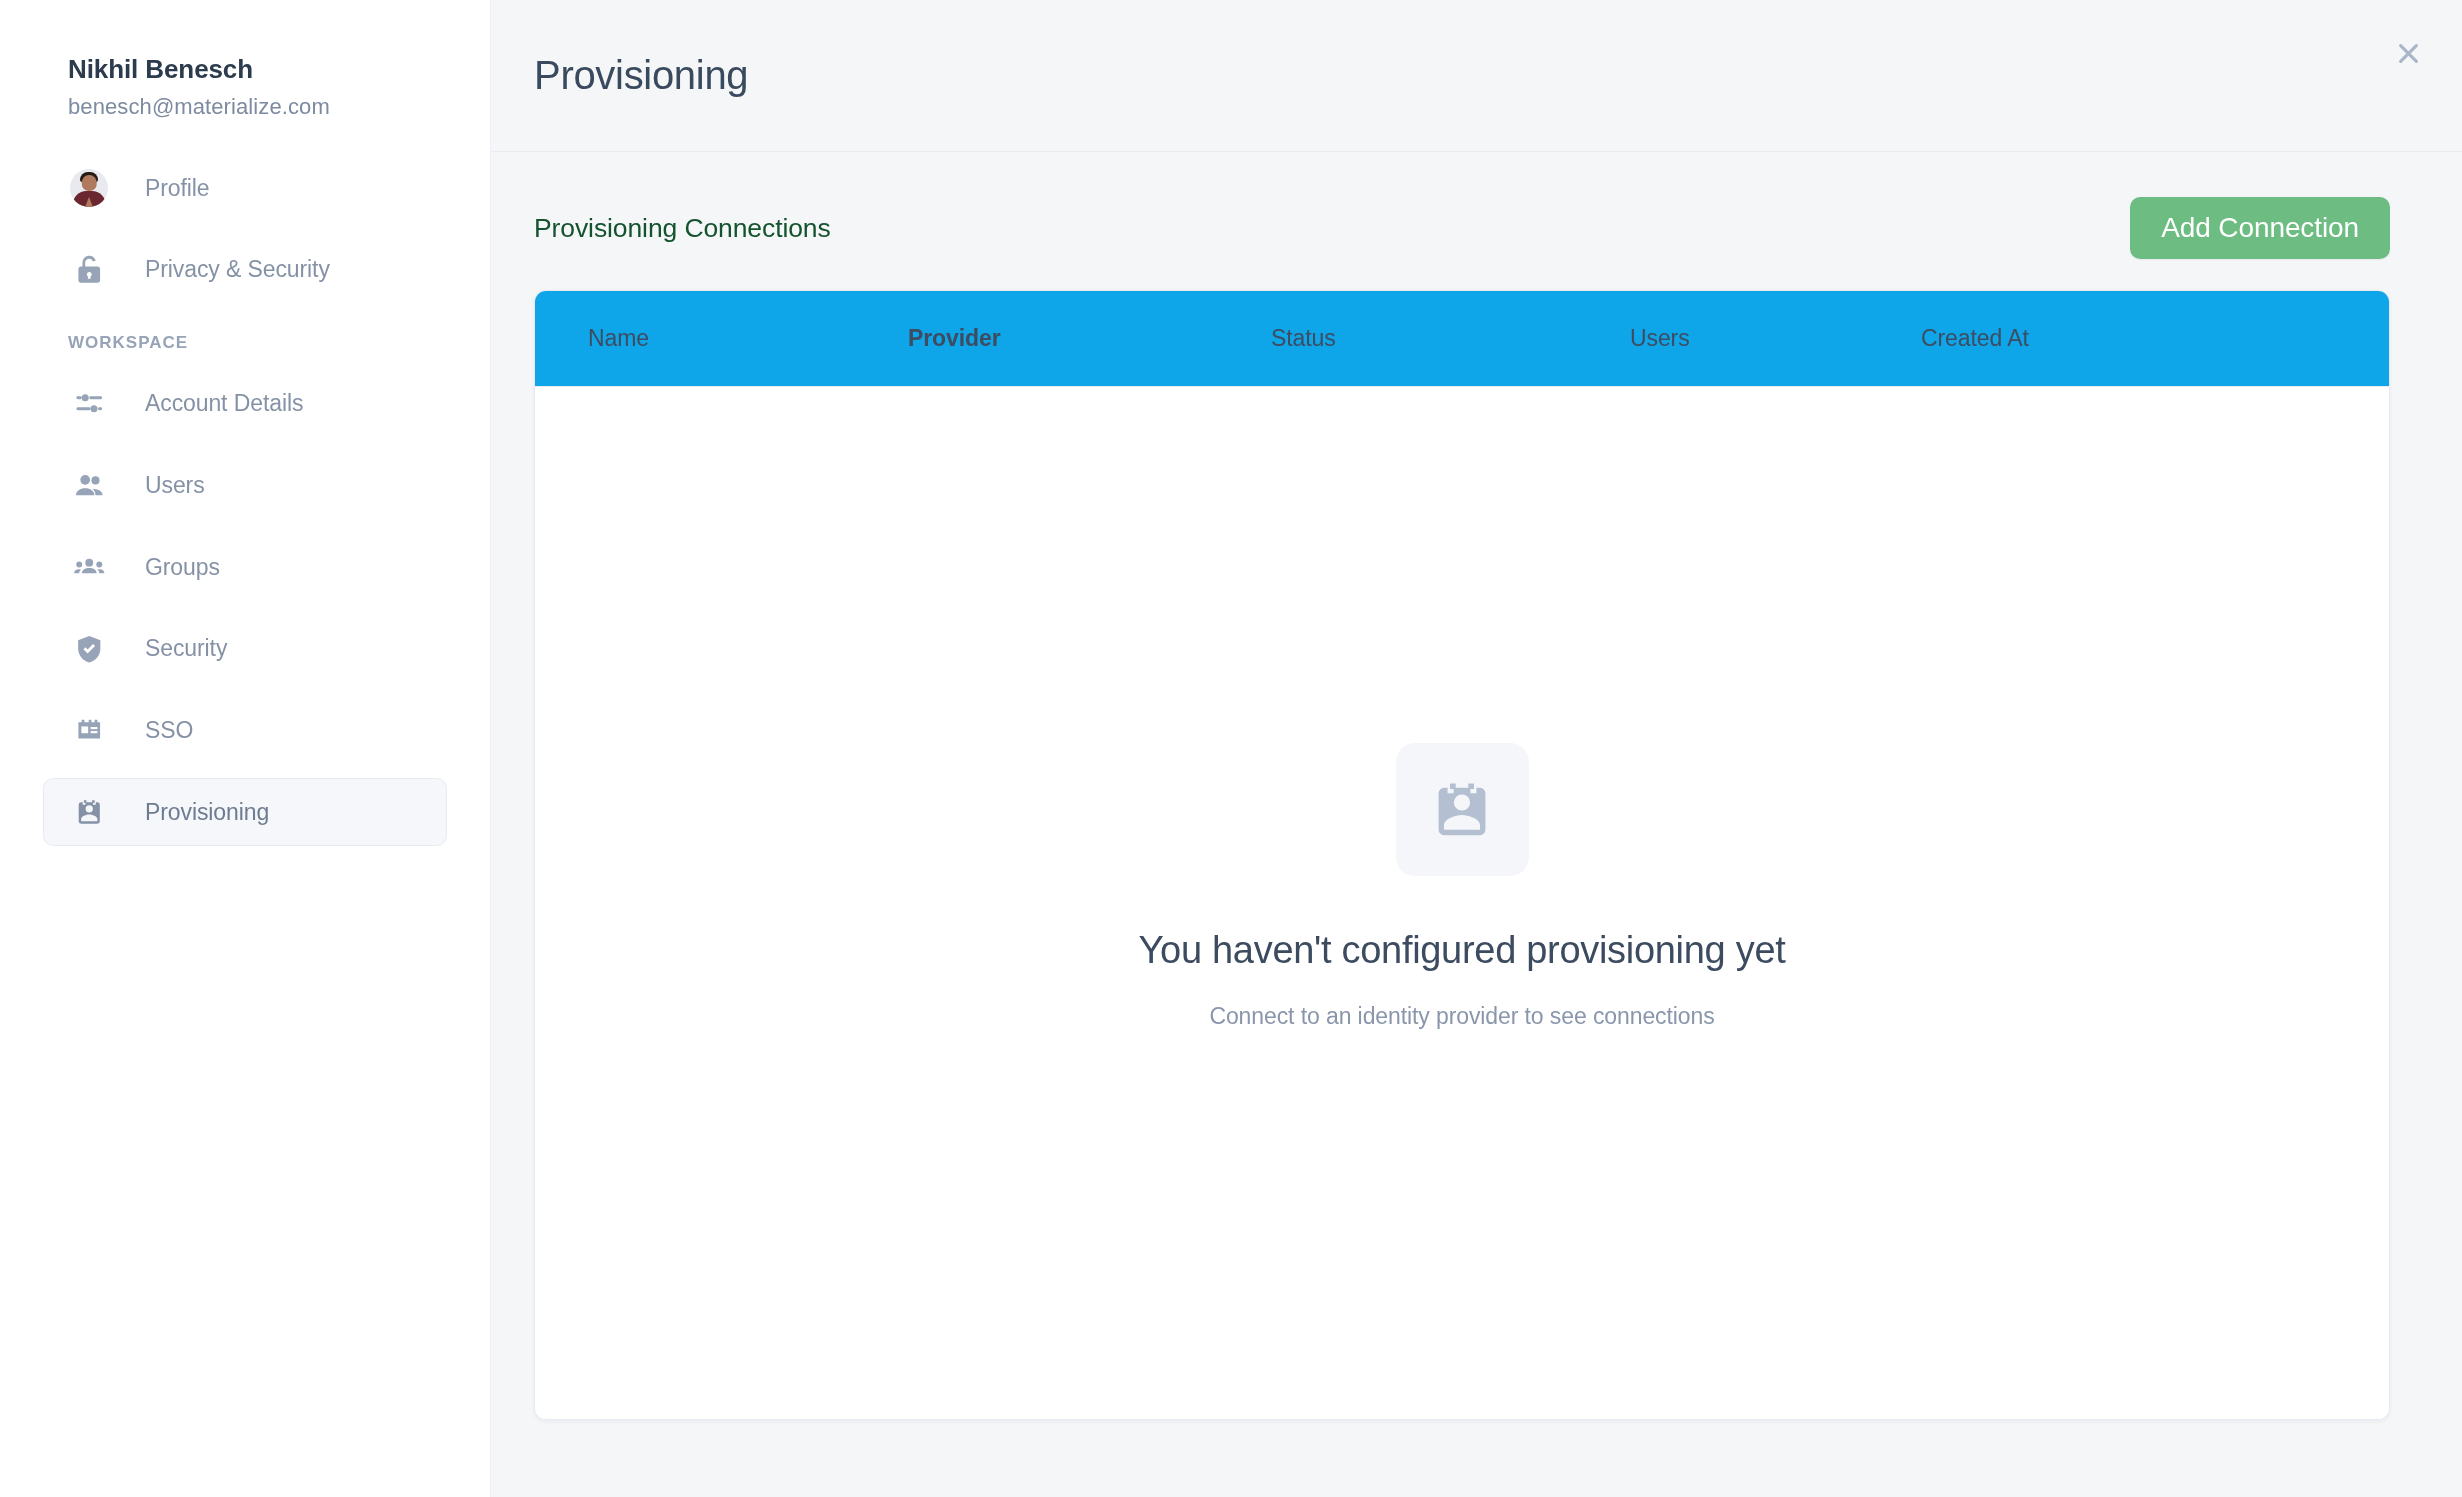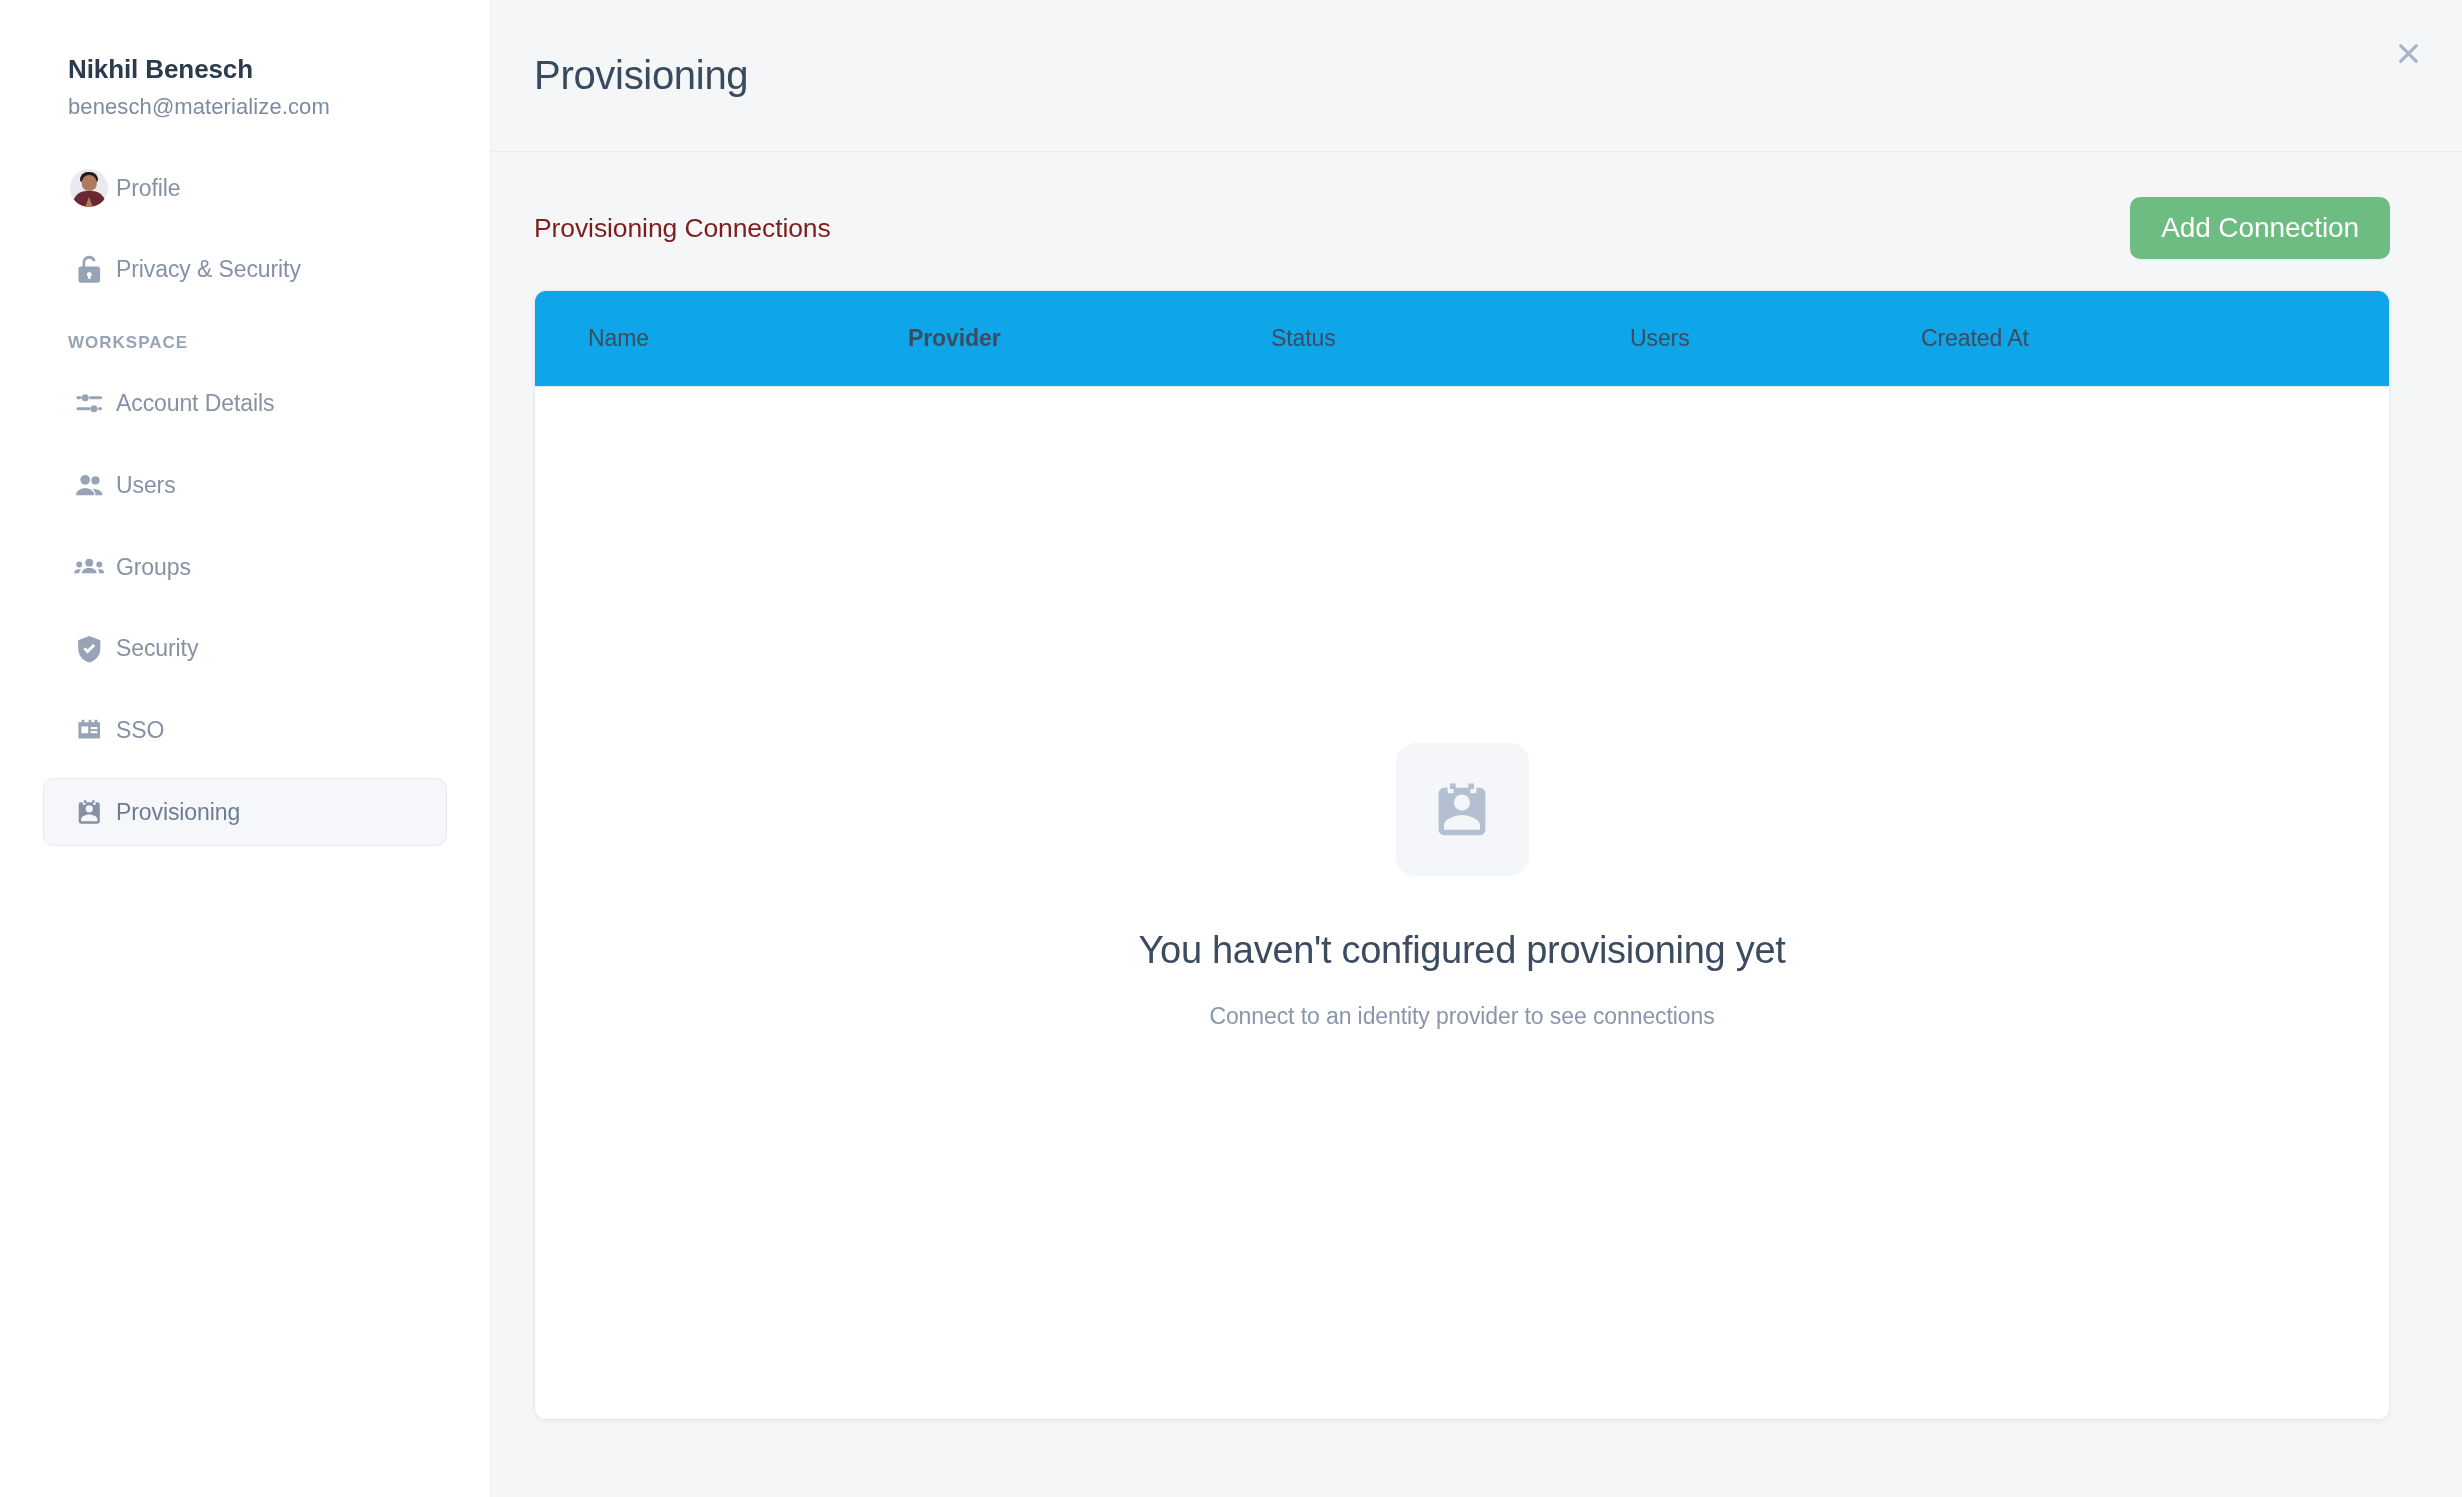--- a/index.html
+++ b/index.html
@@ -76,21 +76,21 @@
     height: 38px;
     flex: 0 0 38px;
     display: flex;
     align-items: center;
     justify-content: center;
     color: #97a3b6;
   }
   .nav-icon svg { display: block; }
 
   .nav-label {
-    margin-left: 8px;
+    margin-left: 37px;
     font-size: 23px;
     color: #8592a6;
     letter-spacing: -0.1px;
     white-space: nowrap;
   }
   .nav-item.active .nav-label { color: #6d7c91; }
   .nav-item.active .nav-icon { color: #8592a6; }
 
   .avatar {
     width: 38px;
@@ -202,21 +202,21 @@
 
   .section-bar {
     display: flex;
     align-items: center;
     justify-content: space-between;
     height: 70px;
   }
 
   .section-title {
     font-size: 26.5px;
-    color: #7f1d1d;
+    color: #14532d;
     letter-spacing: -0.1px;
   }
 
   .add-btn {
     background: #6dbd83;
     color: #ffffff;
     border: none;
     border-radius: 10.3px;
     height: 62px;
     padding: 0 31px;

